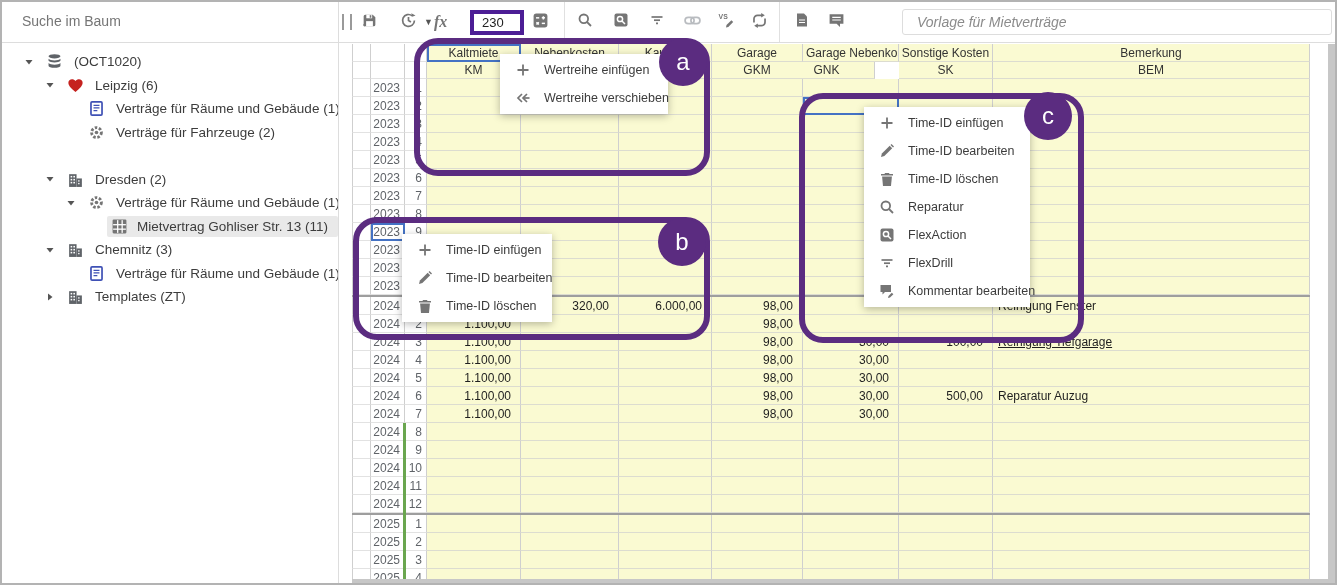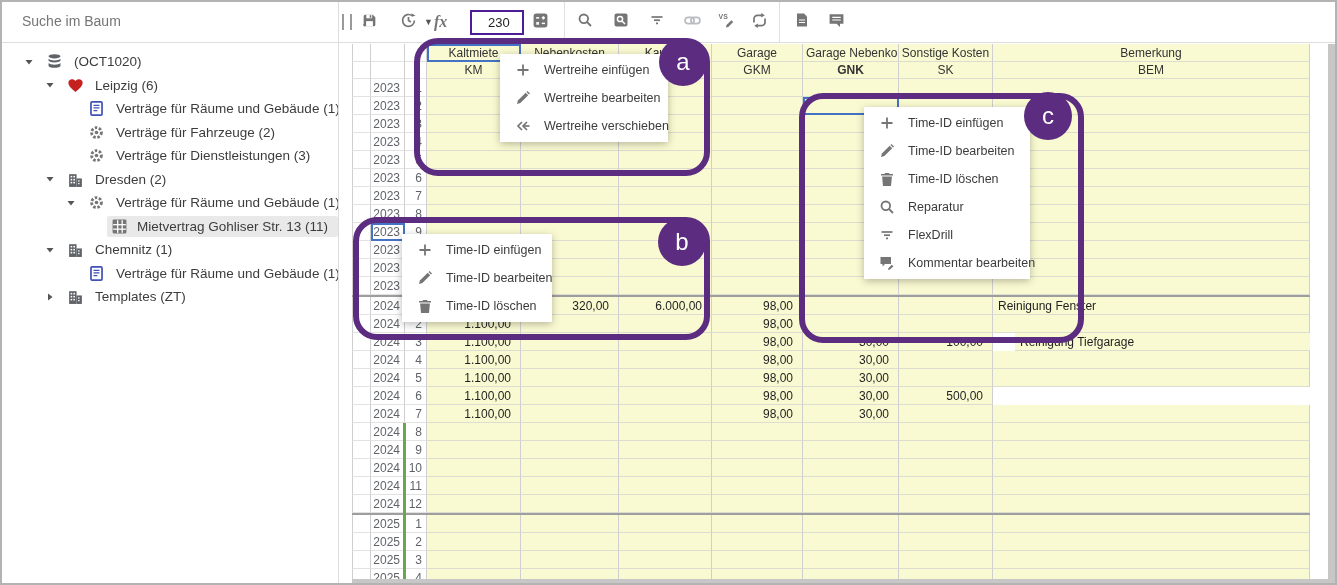--- a/index.html
+++ b/index.html
@@ -20,22 +20,22 @@
   .toolbar > * { position:absolute; top:0; }
   .tb-btn { width:34px; height:40px; display:flex; align-items:center;
     justify-content:center; cursor:pointer; }
   .tb-sep { width:1px; height:40px; background:#e0e0e0; }
   .drag-handle { left:3px; top:12px; width:10px; height:16px;
     border-left:2px solid #9a9a9a; border-right:2px solid #9a9a9a; }
   .fx-wrap { display:flex; align-items:center; height:40px; color:#757575; }
   .fx-caret { font-size:9px; color:#555; margin-right:1px; }
   .fx-label { font-family:"Liberation Serif","DejaVu Serif",serif; font-style:italic;
     font-size:16px; font-weight:bold; }
-  .num-input { top:8px; width:54px; height:25px; border:2px solid #4c1d95;
-    font-size:13px; color:#222; padding-left:16px; font-family:inherit; outline:none; }
+  .num-input { top:8px; width:54px; height:25px; border:4px solid #4c1d95;
+    font-size:13px; color:#222; padding-left:8px; font-family:inherit; outline:none; }
   .tpl-input { top:7px; width:430px; height:26px; border:1px solid #ddd; border-radius:3px;
     font-size:14px; padding-left:14px; font-family:inherit; outline:none; color:#444; }
   .tpl-input::placeholder { font-style:italic; color:#8b8b8b; }
 
   
   .sidebar { position:absolute; left:0; top:41px; bottom:0; width:337px;
     background:#fff; border-right:1px solid #ddd; overflow:hidden; }
   .tree-item { position:absolute; height:23px; display:flex; align-items:center;
     cursor:pointer; white-space:nowrap; }
   .tree-arrow { width:20px; display:flex; align-items:center; justify-content:flex-start; }
@@ -183,20 +183,21 @@
       </div>
     <div class="tb-btn" style="left:480px">
         <span><svg width="17" height="17" viewBox="0 0 16 16">
             <path d="M1.5 2h13v9h-3.2v3.2L8.1 11H1.5z" fill="#757575"></path>
             <path d="M4 5h8M4 7.5h8" stroke="#fff" stroke-width="1.1"></path>
           </svg></span>
       </div>
     <div class="tb-btn" style="left:513px">
         <span></span>
       </div>
+    <input class="tpl-input" style="left: 563px;" placeholder="Vorlage für Mietverträge">
   </div>
 
   <div class="sidebar" id="sidebar-tree">
       <div class="tree-item" style="top: 7px; left: 22px;">
         <span class="tree-arrow">
           <svg width="10" height="10" viewBox="0 0 10 10">
             <path d="M1.5 3h7L5 7.5z" fill="#555"></path>
           </svg>
         </span>
         <span class="tree-icon">
@@ -235,30 +236,20 @@
       </div>
       <div class="tree-item" style="top: 77.5px; left: 64px;">
         <span class="tree-arrow"></span>
         <span class="tree-icon">
           <svg width="17" height="17" viewBox="0 0 16 16">
             <circle cx="8" cy="8" r="4.6" fill="none" stroke="#757575" stroke-width="2.7" stroke-dasharray="2.35 1.55"></circle>
             <circle cx="8" cy="8" r="1.7" fill="#757575"></circle>
           </svg>
         </span>
         <span class="tree-label">Verträge für Fahrzeuge (2)</span>
-      </div>
-      <div class="tree-item" style="top: 101px; left: 64px;">
-        <span class="tree-arrow"></span>
-        <span class="tree-icon">
-          <svg width="17" height="17" viewBox="0 0 16 16">
-            <circle cx="8" cy="8" r="4.6" fill="none" stroke="#757575" stroke-width="2.7" stroke-dasharray="2.35 1.55"></circle>
-            <circle cx="8" cy="8" r="1.7" fill="#757575"></circle>
-          </svg>
-        </span>
-        <span class="tree-label">Verträge für Dienstleistungen (3)</span>
       </div>
       <div class="tree-item" style="top: 124.5px; left: 43px;">
         <span class="tree-arrow">
           <svg width="10" height="10" viewBox="0 0 10 10">
             <path d="M1.5 3h7L5 7.5z" fill="#555"></path>
           </svg>
         </span>
         <span class="tree-icon">
           <svg width="17" height="17" viewBox="0 0 16 16">
             <g fill="#5f6368">
@@ -327,21 +318,21 @@
               <rect x="6" y="4.6" width="1.5" height="1.5"></rect>
               <rect x="3.4" y="7.4" width="1.5" height="1.5"></rect>
               <rect x="6" y="7.4" width="1.5" height="1.5"></rect>
               <rect x="3.4" y="10.2" width="1.5" height="1.5"></rect>
               <rect x="6" y="10.2" width="1.5" height="1.5"></rect>
               <rect x="10.5" y="8.7" width="1.3" height="1.3"></rect>
               <rect x="10.5" y="11.2" width="1.3" height="1.3"></rect>
             </g>
           </svg>
         </span>
-        <span class="tree-label">Chemnitz (1)</span>
+        <span class="tree-label">Chemnitz (3)</span>
       </div>
       <div class="tree-item" style="top: 218.5px; left: 64px;">
         <span class="tree-arrow"></span>
         <span class="tree-icon">
           <svg width="17" height="17" viewBox="0 0 16 16">
             <rect x="2.8" y="1.8" width="10.4" height="12.4" rx="1" fill="none" stroke="#3f51b5" stroke-width="1.6"></rect>
             <path d="M5.2 5h5.6M5.2 7.5h5.6M5.2 10h3.6" stroke="#3f51b5" stroke-width="1.2" fill="none"></path>
           </svg>
         </span>
         <span class="tree-label">Verträge für Räume und Gebäude (1)</span>
@@ -383,21 +374,21 @@
       <div class="gcell white" style="left: 53px; top: 18px; width: 22px; height: 17px;"></div>
       <div class="gcell yellow hname" style="left: 75px; top: 0px; width: 94px; height: 18px;">Kaltmiete</div>
       <div class="gcell yellow hcode" style="left: 75px; top: 18px; width: 94px; height: 17px;">KM</div>
       <div class="gcell yellow hname" style="left: 169px; top: 0px; width: 98px; height: 18px;">Nebenkosten</div>
       <div class="gcell yellow hcode" style="left: 169px; top: 18px; width: 98px; height: 17px;"></div>
       <div class="gcell yellow hname" style="left: 267px; top: 0px; width: 93px; height: 18px;">Kaution</div>
       <div class="gcell yellow hcode" style="left: 267px; top: 18px; width: 93px; height: 17px;"></div>
       <div class="gcell yellow hname" style="left: 360px; top: 0px; width: 91px; height: 18px;">Garage</div>
       <div class="gcell yellow hcode" style="left: 360px; top: 18px; width: 91px; height: 17px;">GKM</div>
       <div class="gcell yellow hname" style="left: 451px; top: 0px; width: 96px; height: 18px; justify-content: flex-start; padding-left: 3px;">Garage Nebenkosten</div>
-      <div class="gcell yellow hcode" style="left: 451px; top: 18px; width: 96px; height: 17px; font-weight: bold;">GNK</div>
+      <div class="gcell yellow hcode" style="left: 427px; top: 18px; width: 96px; height: 17px;">GNK</div>
       <div class="gcell yellow hname" style="left: 547px; top: 0px; width: 94px; height: 18px;">Sonstige Kosten</div>
       <div class="gcell yellow hcode" style="left: 547px; top: 18px; width: 94px; height: 17px;">SK</div>
       <div class="gcell yellow hname" style="left: 641px; top: 0px; width: 317px; height: 18px;">Bemerkung</div>
       <div class="gcell yellow hcode" style="left: 641px; top: 18px; width: 317px; height: 17px;">BEM</div>
       <div class="gcell white bleft" style="left: 0px; top: 35px; width: 19px; height: 18px;"></div>
       <div class="gcell white rownum" style="left: 19px; top: 35px; width: 34px; height: 18px;">2023</div>
       <div class="gcell white rownum" style="left: 53px; top: 35px; width: 22px; height: 18px;">1</div>
       <div class="gcell yellow val" style="left: 75px; top: 35px; width: 94px; height: 18px;"></div>
       <div class="gcell yellow val" style="left: 169px; top: 35px; width: 98px; height: 18px;"></div>
       <div class="gcell yellow val" style="left: 267px; top: 35px; width: 93px; height: 18px;"></div>
@@ -538,21 +529,21 @@
       <div class="gcell yellow bem" style="left: 641px; top: 271px; width: 317px; height: 18px;"></div>
       <div class="gcell white bleft" style="left: 0px; top: 289px; width: 19px; height: 18px;"></div>
       <div class="gcell white rownum" style="left: 19px; top: 289px; width: 34px; height: 18px;">2024</div>
       <div class="gcell white rownum" style="left: 53px; top: 289px; width: 22px; height: 18px;">3</div>
       <div class="gcell yellow val" style="left: 75px; top: 289px; width: 94px; height: 18px;">1.100,00</div>
       <div class="gcell yellow val" style="left: 169px; top: 289px; width: 98px; height: 18px;"></div>
       <div class="gcell yellow val" style="left: 267px; top: 289px; width: 93px; height: 18px;"></div>
       <div class="gcell yellow val" style="left: 360px; top: 289px; width: 91px; height: 18px;">98,00</div>
       <div class="gcell yellow val" style="left: 451px; top: 289px; width: 96px; height: 18px;">30,00</div>
       <div class="gcell yellow val" style="left: 547px; top: 289px; width: 94px; height: 18px;">100,00</div>
-      <div class="gcell yellow bem" style="left: 663px; top: 289px; width: 317px; height: 18px;">Reinigung Tiefgarage</div>
+      <div class="gcell yellow bem" style="left: 641px; top: 289px; width: 317px; height: 18px; text-decoration: underline;">Reinigung Tiefgarage</div>
       <div class="gcell white bleft" style="left: 0px; top: 307px; width: 19px; height: 18px;"></div>
       <div class="gcell white rownum" style="left: 19px; top: 307px; width: 34px; height: 18px;">2024</div>
       <div class="gcell white rownum" style="left: 53px; top: 307px; width: 22px; height: 18px;">4</div>
       <div class="gcell yellow val" style="left: 75px; top: 307px; width: 94px; height: 18px;">1.100,00</div>
       <div class="gcell yellow val" style="left: 169px; top: 307px; width: 98px; height: 18px;"></div>
       <div class="gcell yellow val" style="left: 267px; top: 307px; width: 93px; height: 18px;"></div>
       <div class="gcell yellow val" style="left: 360px; top: 307px; width: 91px; height: 18px;">98,00</div>
       <div class="gcell yellow val" style="left: 451px; top: 307px; width: 96px; height: 18px;">30,00</div>
       <div class="gcell yellow val" style="left: 547px; top: 307px; width: 94px; height: 18px;"></div>
       <div class="gcell yellow bem" style="left: 641px; top: 307px; width: 317px; height: 18px;"></div>
@@ -568,20 +559,21 @@
       <div class="gcell yellow bem" style="left: 641px; top: 325px; width: 317px; height: 18px;"></div>
       <div class="gcell white bleft" style="left: 0px; top: 343px; width: 19px; height: 18px;"></div>
       <div class="gcell white rownum" style="left: 19px; top: 343px; width: 34px; height: 18px;">2024</div>
       <div class="gcell white rownum" style="left: 53px; top: 343px; width: 22px; height: 18px;">6</div>
       <div class="gcell yellow val" style="left: 75px; top: 343px; width: 94px; height: 18px;">1.100,00</div>
       <div class="gcell yellow val" style="left: 169px; top: 343px; width: 98px; height: 18px;"></div>
       <div class="gcell yellow val" style="left: 267px; top: 343px; width: 93px; height: 18px;"></div>
       <div class="gcell yellow val" style="left: 360px; top: 343px; width: 91px; height: 18px;">98,00</div>
       <div class="gcell yellow val" style="left: 451px; top: 343px; width: 96px; height: 18px;">30,00</div>
       <div class="gcell yellow val" style="left: 547px; top: 343px; width: 94px; height: 18px;">500,00</div>
+      <div class="gcell yellow bem" style="left: 641px; top: 343px; width: 317px; height: 18px;">Reparatur Auzug</div>
       <div class="gcell white bleft" style="left: 0px; top: 361px; width: 19px; height: 18px;"></div>
       <div class="gcell white rownum" style="left: 19px; top: 361px; width: 34px; height: 18px;">2024</div>
       <div class="gcell white rownum" style="left: 53px; top: 361px; width: 22px; height: 18px;">7</div>
       <div class="gcell yellow val" style="left: 75px; top: 361px; width: 94px; height: 18px;">1.100,00</div>
       <div class="gcell yellow val" style="left: 169px; top: 361px; width: 98px; height: 18px;"></div>
       <div class="gcell yellow val" style="left: 267px; top: 361px; width: 93px; height: 18px;"></div>
       <div class="gcell yellow val" style="left: 360px; top: 361px; width: 91px; height: 18px;">98,00</div>
       <div class="gcell yellow val" style="left: 451px; top: 361px; width: 96px; height: 18px;">30,00</div>
       <div class="gcell yellow val" style="left: 547px; top: 361px; width: 94px; height: 18px;"></div>
       <div class="gcell yellow bem" style="left: 641px; top: 361px; width: 317px; height: 18px;"></div>
@@ -690,29 +682,20 @@
         <span class="mi-icon">
           <svg width="16" height="16" viewBox="0 0 16 16">
             <path d="M8 2.5v11M2.5 8h11" stroke="#757575" stroke-width="1.8" fill="none"></path>
           </svg>
         </span>
         <span class="mi-label">Wertreihe einfügen</span>
       </div>
       <div class="menu-item">
         <span class="mi-icon">
           <svg width="16" height="16" viewBox="0 0 16 16">
-            <path d="M2 14l.9-3.4L10.7 2.8l2.5 2.5-7.8 7.8L2 14z" fill="#757575"></path>
-            <path d="M11.5 2l2.5 2.5 1-1L12.5 1z" fill="#757575"></path>
-          </svg>
-        </span>
-        <span class="mi-label">Wertreihe bearbeiten</span>
-      </div>
-      <div class="menu-item">
-        <span class="mi-icon">
-          <svg width="16" height="16" viewBox="0 0 16 16">
             <g stroke="#757575" stroke-width="1.7" fill="none">
               <path d="M7 4L3 8l4 4"></path>
               <path d="M12 4L8 8l4 4"></path>
               <path d="M14.5 8H9"></path>
             </g>
           </svg>
         </span>
         <span class="mi-label">Wertreihe verschieben</span>
       </div>
     </div>
@@ -772,20 +755,30 @@
         <span class="mi-label">Time-ID löschen</span>
       </div>
       <div class="menu-item">
         <span class="mi-icon">
           <svg width="16" height="16" viewBox="0 0 16 16">
             <circle cx="6.8" cy="6.8" r="4.3" stroke="#757575" stroke-width="1.8" fill="none"></circle>
             <path d="M10 10l4 4" stroke="#757575" stroke-width="1.8"></path>
           </svg>
         </span>
         <span class="mi-label">Reparatur</span>
+      </div>
+      <div class="menu-item">
+        <span class="mi-icon">
+          <svg width="16" height="16" viewBox="0 0 16 16">
+            <rect x="1.5" y="1.5" width="13" height="13" rx="2" fill="#757575"></rect>
+            <circle cx="7" cy="7" r="2.6" stroke="#fff" stroke-width="1.5" fill="none"></circle>
+            <path d="M9 9l3 3" stroke="#fff" stroke-width="1.5"></path>
+          </svg>
+        </span>
+        <span class="mi-label">FlexAction</span>
       </div>
       <div class="menu-item">
         <span class="mi-icon">
           <svg width="16" height="16" viewBox="0 0 16 16">
             <g stroke="#757575" stroke-width="1.7" fill="none">
               <path d="M2.5 5h11"></path>
               <path d="M5 8.2h6"></path>
               <path d="M7 11.4h2"></path>
             </g>
           </svg>

